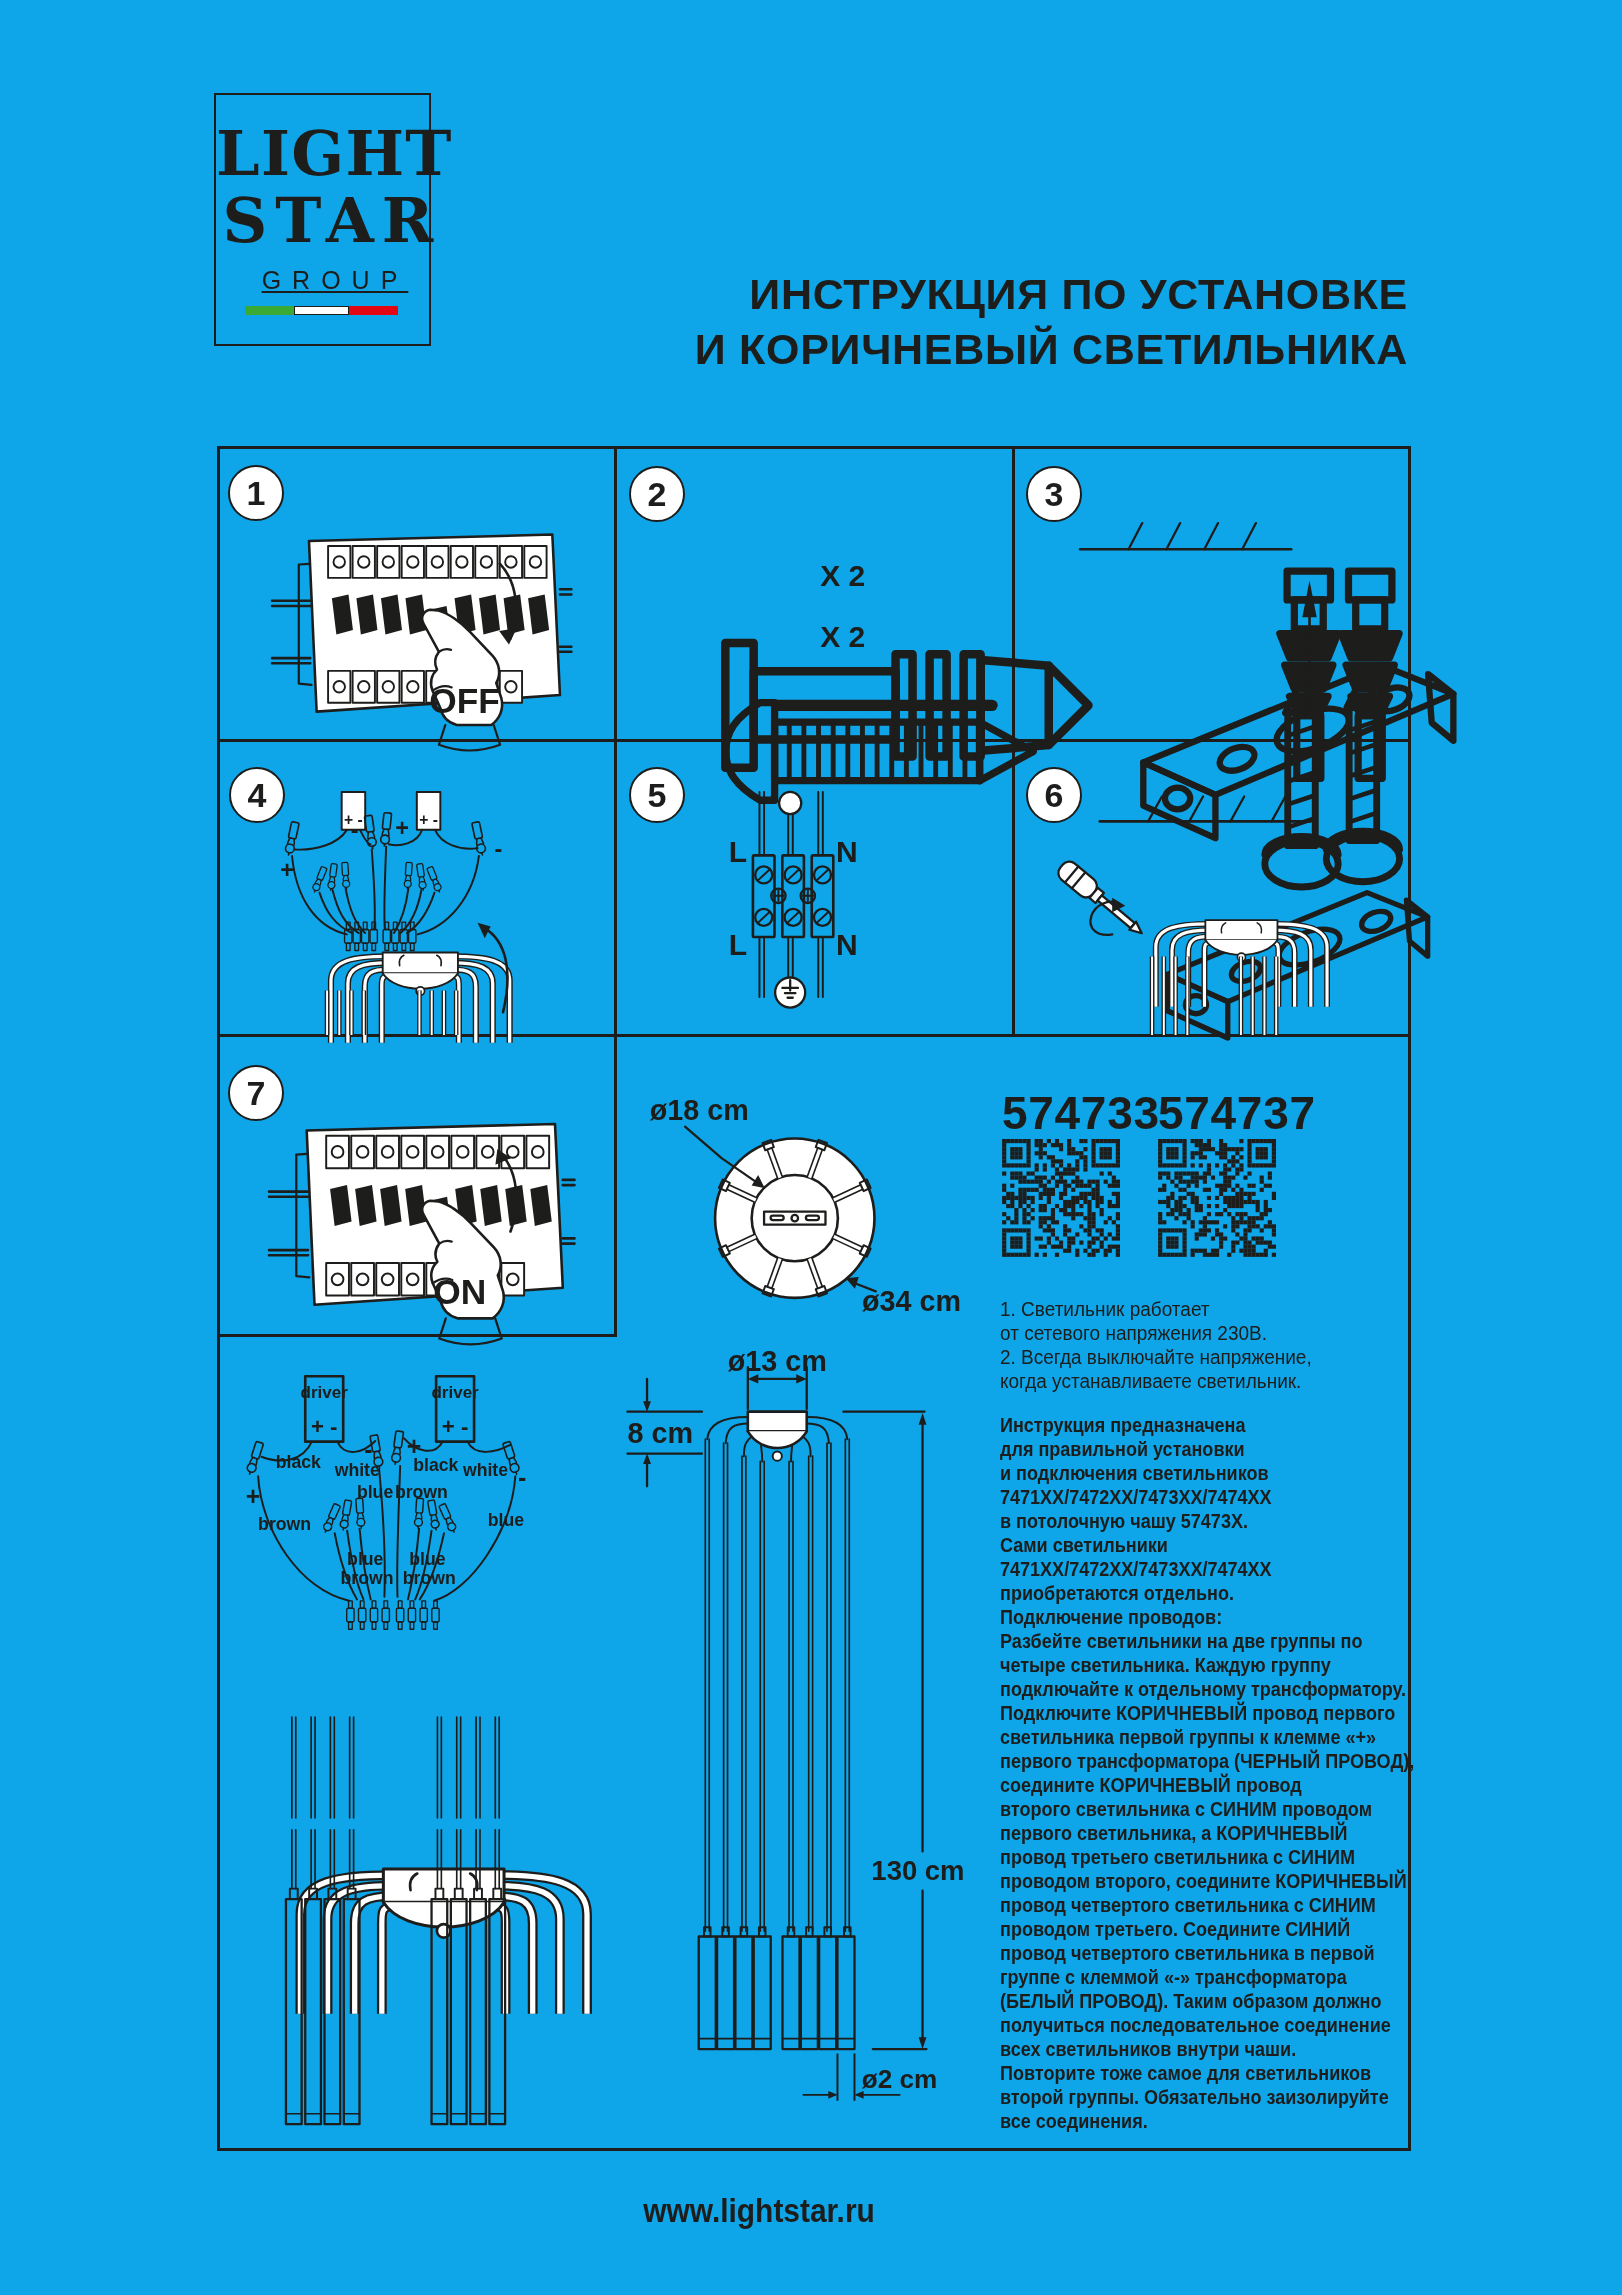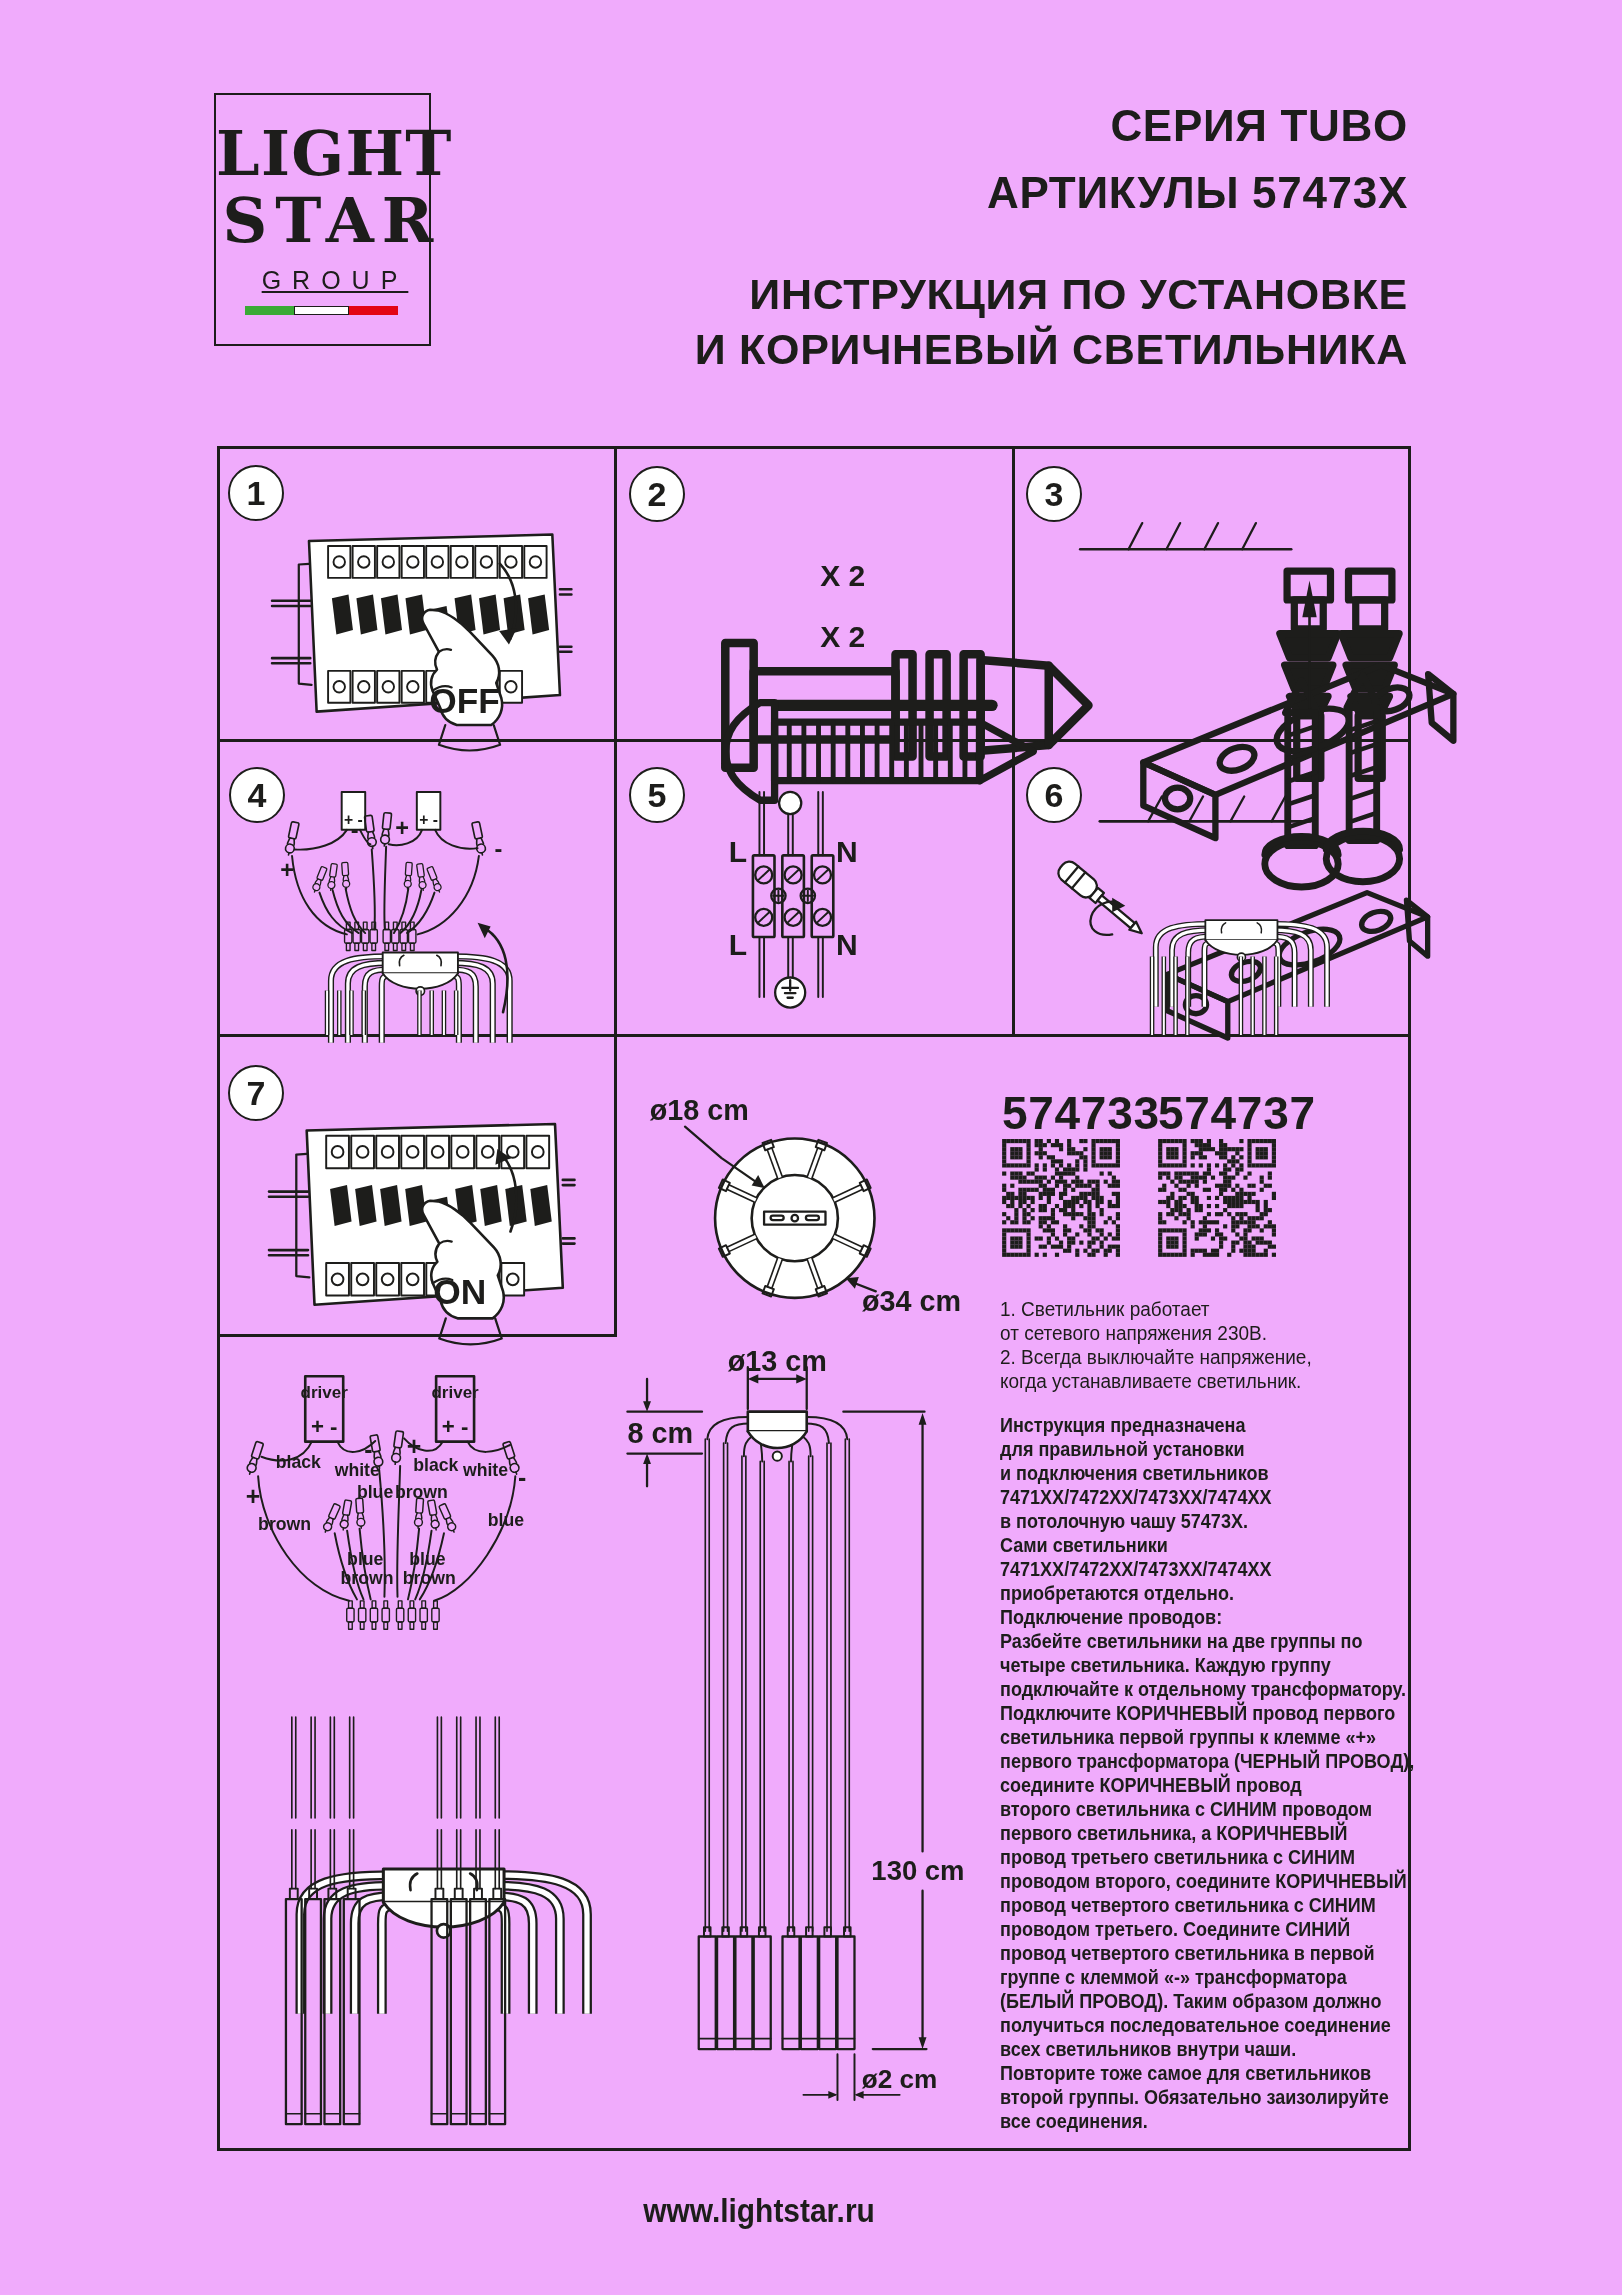--- a/index.html
+++ b/index.html
@@ -1,16 +1,16 @@
 <!DOCTYPE html>
 <html style="font-size:10.5px"><head>
 <meta charset="utf-8">
 <style>
   html,body{margin:0;padding:0;background:#9a9a9a;}
-  .page{position:relative;width:1623px;height:2295px;background:#f0abfc;
+  .page{position:relative;width:1623px;height:2295px;background:#0ea5e9;
         font-family:"Liberation Sans",sans-serif;color:#1d1d1b;overflow:hidden;}
   .abs{position:absolute;}
   .line{position:absolute;background:#1d1d1b;}
   .bold{font-weight:bold;}
   .pre{white-space:pre-line;}
   svg{position:absolute;overflow:visible;}
   svg text{font-family:"Liberation Sans",sans-serif;font-weight:bold;fill:#1d1d1b;stroke:none;}
   .ink{stroke:#1d1d1b;fill:none;stroke-linecap:round;stroke-linejoin:round;}
   .pipeA{stroke:#1d1d1b;fill:none;stroke-linecap:butt;}
   .pipeB{stroke:#fff;fill:none;stroke-linecap:butt;}
@@ -190,24 +190,20 @@
     <div class="abs" style="top:22px;width:100%;text-align:center;font-family:'DejaVu Serif',serif;font-weight:bold;font-size:62px;letter-spacing:1.3px;">LIGHT</div>
     <div class="abs" style="top:89px;width:100%;text-align:left;font-family:'DejaVu Serif',serif;font-weight:bold;font-size:62px;letter-spacing:7.9px;padding-left:6.5px;box-sizing:border-box;">STAR</div>
     <div class="abs" style="top:171px;width:100%;text-align:center;font-size:25px;letter-spacing:11px;padding-left:25px;box-sizing:border-box;text-decoration:underline;">GROUP</div>
     <div class="abs" style="left:29px;top:211px;width:153px;height:9.2px;display:flex;">
       <div class="flagseg" style="width:49px;background:#3aaa35;"></div>
       <div class="flagseg" style="width:55px;background:#fff;border:1.3px solid #1d1d1b;box-sizing:border-box;"></div>
       <div class="flagseg" style="width:49px;background:#e30613;"></div>
     </div>
   </div>
 
-  <div class="titleblock" style="top:92px;font-size:44px;line-height:67px;letter-spacing:0.7px;">
-    <div>СЕРИЯ TUBO</div>
-    <div>АРТИКУЛЫ 57473X</div>
-  </div>
   <div class="titleblock" style="top:267px;font-size:43px;line-height:55px;letter-spacing:0.7px;">
     <div>ИНСТРУКЦИЯ ПО УСТАНОВКЕ</div>
     <div>И КОРИЧНЕВЫЙ СВЕТИЛЬНИКА</div>
   </div>
 
   <div class="abs" style="left:217px;top:446px;width:1194px;height:1705px;border:3.3px solid #1d1d1b;box-sizing:border-box;"></div>
   <div class="line" style="left:217px;top:739px;width:1194px;height:2.6px;"></div>
   <div class="line" style="left:217px;top:1034px;width:1194px;height:2.6px;"></div>
   <div class="line" style="left:217px;top:1334px;width:400px;height:2.6px;"></div>
   <div class="line" style="left:614px;top:446px;width:2.6px;height:890px;"></div>

